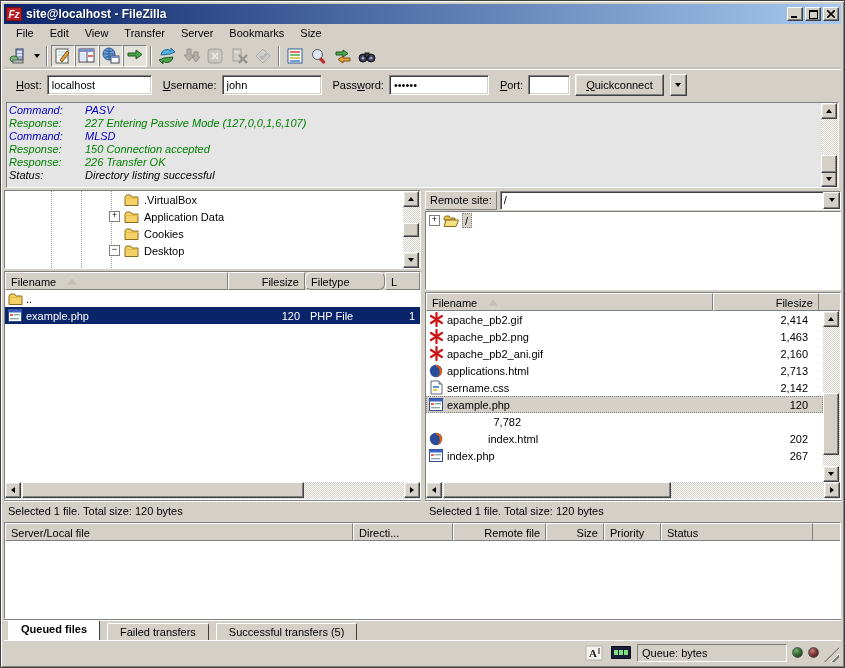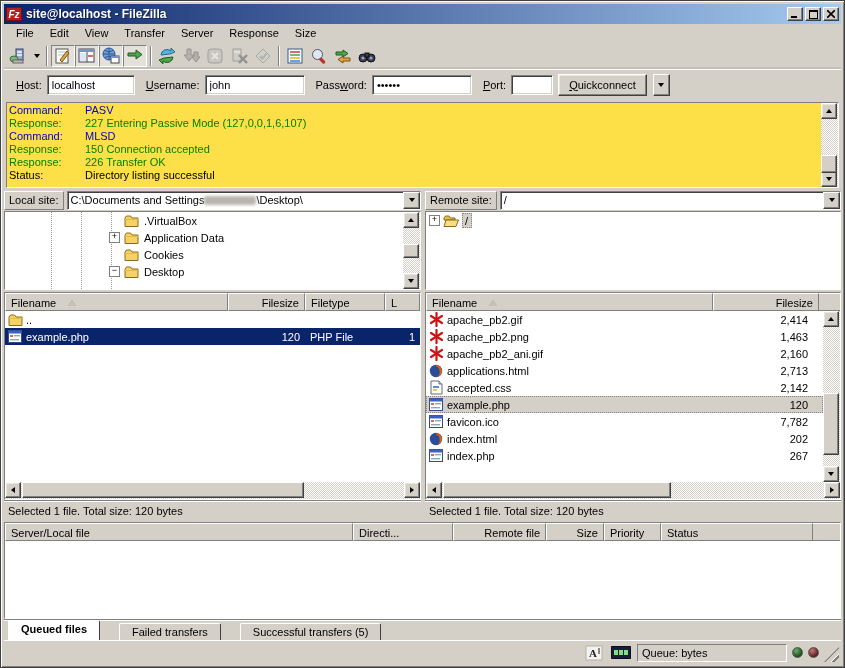--- a/index.html
+++ b/index.html
@@ -49,21 +49,21 @@
   .q-label u { text-decoration:underline; }
   .qc-btn { height:22px; padding:0 10px; font-size:11px; background:#d4d0c8;
             border:1px solid; border-color:#fff #404040 #404040 #fff;
             box-shadow:inset -1px -1px 0 #808080, inset 1px 1px 0 #e8e5df; }
   .qc-drop { width:17px; height:22px; background:#d4d0c8; border:1px solid;
              border-color:#fff #404040 #404040 #fff; box-shadow:inset -1px -1px 0 #808080;
              display:flex; align-items:center; justify-content:center; margin-left:1px; }
 
   
   .log-wrap { margin:3px 2px 2px 2px; height:86px; flex:0 0 86px; display:flex; }
-  .log { flex:1; background:#fde047; overflow:hidden; padding:1px 0 0 2px; display:flex; }
+  .log { flex:1; background:#e5e5e5; overflow:hidden; padding:1px 0 0 2px; display:flex;font-style:italic; }
   .log-lines { flex:1; }
   .log-line { display:flex; height:13px; line-height:13px; white-space:nowrap; }
   .log-label { width:76px; flex:0 0 76px; }
   .t-command { color:#0000c8; }
   .t-response { color:#008000; }
   .t-status { color:#000; }
 
   
   .sb-v { width:17px; flex:0 0 17px; background:#d4d0c8; position:relative;
           background-image:conic-gradient(#fff 25%, #d4d0c8 0 50%, #fff 0 75%, #d4d0c8 0);
@@ -136,21 +136,21 @@
 
   
   .queue { flex:1; display:flex; flex-direction:column; margin-top:2px; }
   .queue-frame { flex:1; display:flex; flex-direction:column; background:#fff; }
   .q-empty { flex:1; background:#fff; }
 
   
   .tabs { height:21px; flex:0 0 21px; display:flex; align-items:flex-end; padding-left:4px;
           border-top:1px solid #808080; box-shadow:inset 0 1px 0 #fff; background:#d4d0c8; }
   .tab { height:17px; padding:2px 12px 0 12px; background:#d4d0c8; border:1px solid;
-         border-color:#fff #404040 #808080 #fff; border-bottom:none; margin-right:19px;
+         border-color:#fff #404040 #808080 #fff; border-bottom:none; margin-right:7px;
          border-radius:2px 2px 0 0; }
   .tab.active { background:#fff; font-weight:bold; height:20px; border-color:#fff #404040 #fff #fff; z-index:2; }
 
   
   .statusbar { height:24px; flex:0 0 24px; display:flex; align-items:center; justify-content:flex-end;
                gap:5px; padding:2px 2px 2px 4px; border-top:1px solid #fff; }
   .sb-icon { width:22px; height:18px; display:flex; align-items:center; justify-content:center; }
   .queue-box { width:150px; height:18px; border:1px solid; border-color:#808080 #fff #fff #808080;
                padding:2px 4px 0 4px; background:#d4d0c8; }
   .led { width:11px; height:11px; border-radius:50%; border:1px solid #555; }
@@ -187,21 +187,21 @@
         </span>
     </span>
   </div>
 
   <div class="menubar" id="menubar">
       <span class="menu-item">File</span>
       <span class="menu-item">Edit</span>
       <span class="menu-item">View</span>
       <span class="menu-item">Transfer</span>
       <span class="menu-item">Server</span>
-      <span class="menu-item">Response</span>
+      <span class="menu-item">Bookmarks</span>
       <span class="menu-item">Size</span>
     </div>
 
   <div class="toolbar" id="toolbar">
       <span class="tb-btn">
         <svg width="18" height="18">
           <rect x="7" y="2" width="7" height="11" fill="#9aa7c9" stroke="#33406b"></rect>
           <rect x="8" y="4" width="5" height="2" fill="#dce4f5"></rect>
           <rect x="8" y="7" width="5" height="2" fill="#dce4f5"></rect>
           <ellipse cx="5" cy="12" rx="4" ry="3" fill="#79b879" stroke="#3c6b3c"></ellipse>
@@ -302,21 +302,21 @@
           <circle cx="13" cy="11" r="4" fill="#3a3a52" stroke="#111"></circle>
           <rect x="7" y="6" width="4" height="4" fill="#3a3a52" stroke="#111"></rect>
           <circle cx="5" cy="11" r="1.6" fill="#8fa3c9"></circle>
           <circle cx="13" cy="11" r="1.6" fill="#8fa3c9"></circle>
         </svg>
       </span>
     </div>
 
   <div class="quickbar" id="quickbar">
       <span class="q-label"><u>H</u>ost:</span>
-      <input class="field" type="text" value="localhost" style="width: 88px;">
+      <input class="field" type="text" value="localhost" style="width: 105px;">
       <span class="q-label"><u>U</u>sername:</span>
       <input class="field" type="text" value="john" style="width: 100px;">
       <span class="q-label">Pass<u>w</u>ord:</span>
       <input class="field" type="text" value="••••••" style="width: 100px;">
       <span class="q-label"><u>P</u>ort:</span>
       <input class="field" type="text" style="width: 42px;">
       <button class="qc-btn"><u>Q</u>uickconnect</button>
       <span class="qc-drop">
         <span class="arr-down"></span>
       </span>
@@ -358,29 +358,20 @@
         <span class="sb-btn" style="bottom: 0px; left: 0px;">
           <span class="tri down"></span>
         </span>
         <span class="sb-thumb" style="left: 0px; width: 16px; top: 62%; height: 18px;"></span>
       </div>
   </div>
 
   <div class="main">
 
     <div class="pane left">
-      <div class="site-row">
-        <span class="site-label">Local site:</span>
-        <span class="combo">
-          <span class="combo-val" id="local-path">C:\Documents and Settings<span class="redact"></span>\Desktop\</span>
-          <span class="combo-btn">
-              <span class="arr-down"></span>
-            </span>
-        </span>
-      </div>
       <div class="tree-box deep">
         <div class="tree-inner" id="local-tree">
             <div class="guide" style="left: 46px;"></div>
             <div class="guide" style="left: 76px;"></div>
             <div class="guide" style="left: 106px;"></div>
             <div class="tree-row" style="padding-left: 104px;">
               <span class="exp-blank"></span>
               <span class="fi">
                 <svg width="15" height="14">
                   <path d="M1 4 L2.5 2 H6.5 L8 4 H14 V12.5 H1 Z" fill="#f4d268" stroke="#8a6d1c"></path>
@@ -433,21 +424,21 @@
       <div class="list-box deep">
         <div class="list-frame">
           <div class="hdr-row" id="local-hdr">
               <div class="hdr-cell" style="width: 223px; flex: 0 0 223px;">
                 <span>Filename</span>
                 <span class="sort-asc"></span>
               </div>
               <div class="hdr-cell num" style="width: 77px; flex: 0 0 77px;">
                 <span>Filesize</span>
               </div>
-              <div class="hdr-cell" style="width: 80px; flex: 0 0 80px;">
+              <div class="hdr-cell" style="width: 80px; flex: 0 0 80px; border-radius: 6px;">
                 <span>Filetype</span>
               </div>
               <div class="hdr-cell" style="width: 35px; flex: 0 0 35px;">
                 <span>L</span>
               </div>
               <div class="hdr-fill"></div>
             </div>
           <div class="list-body">
               <div class="rows" id="local-rows">
                 <div class="file-row">
@@ -597,56 +588,44 @@
                 <div class="file-row">
                   <span class="cell" style="width: 287px; flex: 0 0 287px; display: flex; align-items: center; padding-left: 2px;">
                     <span class="fi">
                       <svg width="13" height="15">
                         <path d="M1 1 H9 L12 4 V14 H1 Z" fill="#fff" stroke="#667"></path>
                         <path d="M9 1 L9 4 H12" fill="#cfd8ea" stroke="#667"></path>
                         <rect x="3" y="6" width="6" height="2" fill="#5a8fd6"></rect>
                         <rect x="3" y="9" width="4" height="2" fill="#e0c95a"></rect>
                       </svg>
                     </span>
-                    <span>accepted.css</span>
+                    <span>sername.css</span>
                   </span>
                   <span class="cell num" style="width: 100px; flex: 0 0 100px;">2,142</span>
                 </div>
                 <div class="file-row sel-inactive">
                   <span class="cell" style="width: 287px; flex: 0 0 287px; display: flex; align-items: center; padding-left: 2px;">
                     <span class="fi">
                       <svg width="14" height="13">
                         <rect x="0.5" y="0.5" width="13" height="12" fill="#fff" stroke="#334a8c"></rect>
                         <rect x="0.5" y="0.5" width="13" height="3" fill="#3c5fc2"></rect>
                         <rect x="2" y="5" width="3" height="2" fill="#d65"></rect>
                         <rect x="6" y="5" width="6" height="1.4" fill="#8aa"></rect>
                         <rect x="2" y="9" width="9" height="1.4" fill="#8aa"></rect>
                       </svg>
                     </span>
                     <span>example.php</span>
                   </span>
                   <span class="cell num" style="width: 100px; flex: 0 0 100px;">120</span>
                 </div>
                 <div class="file-row">
-                  <span class="cell" style="width: 287px; flex: 0 0 287px; display: flex; align-items: center; padding-left: 2px;">
-                    <span class="fi">
-                      <svg width="14" height="13">
-                        <rect x="0.5" y="0.5" width="13" height="12" fill="#fff" stroke="#334a8c"></rect>
-                        <rect x="0.5" y="0.5" width="13" height="3" fill="#3c5fc2"></rect>
-                        <rect x="2" y="5" width="3" height="2" fill="#d65"></rect>
-                        <rect x="6" y="5" width="6" height="1.4" fill="#8aa"></rect>
-                        <rect x="2" y="9" width="9" height="1.4" fill="#8aa"></rect>
-                      </svg>
-                    </span>
-                    <span>favicon.ico</span>
-                  </span>
                   <span class="cell num" style="width: 100px; flex: 0 0 100px;">7,782</span>
                 </div>
                 <div class="file-row">
-                  <span class="cell" style="width: 287px; flex: 0 0 287px; display: flex; align-items: center; padding-left: 2px;">
+                  <span class="cell" style="width: 287px; flex: 0 0 287px; display: flex; align-items: center; padding-left: 2px; gap: 41px;">
                     <span class="fi">
                       <svg width="14" height="14">
                         <circle cx="7" cy="7" r="6.2" fill="#2a4d9b"></circle>
                         <path d="M7 1 A6 6 0 0 1 13 7 A6 6 0 0 1 7 13 A4.5 4.5 0 0 0 10.5 7 A4.5 4.5 0 0 0 7 2.5 Z" fill="#e66000"></path>
                       </svg>
                     </span>
                     <span>index.html</span>
                   </span>
                   <span class="cell num" style="width: 100px; flex: 0 0 100px;">202</span>
                 </div>

